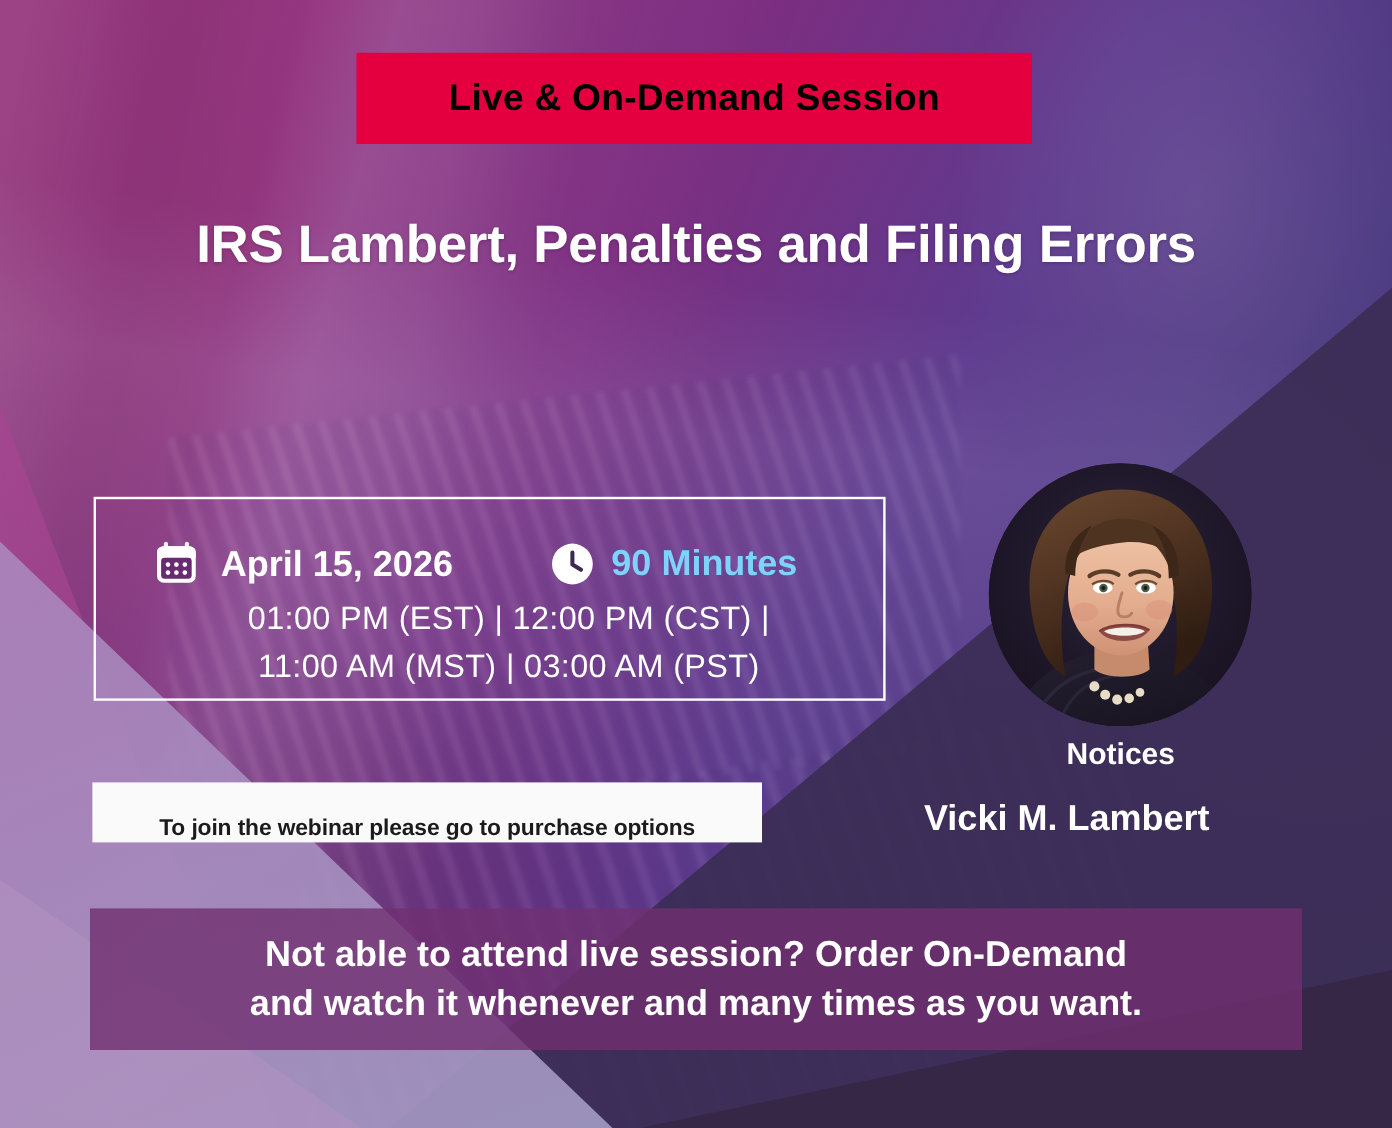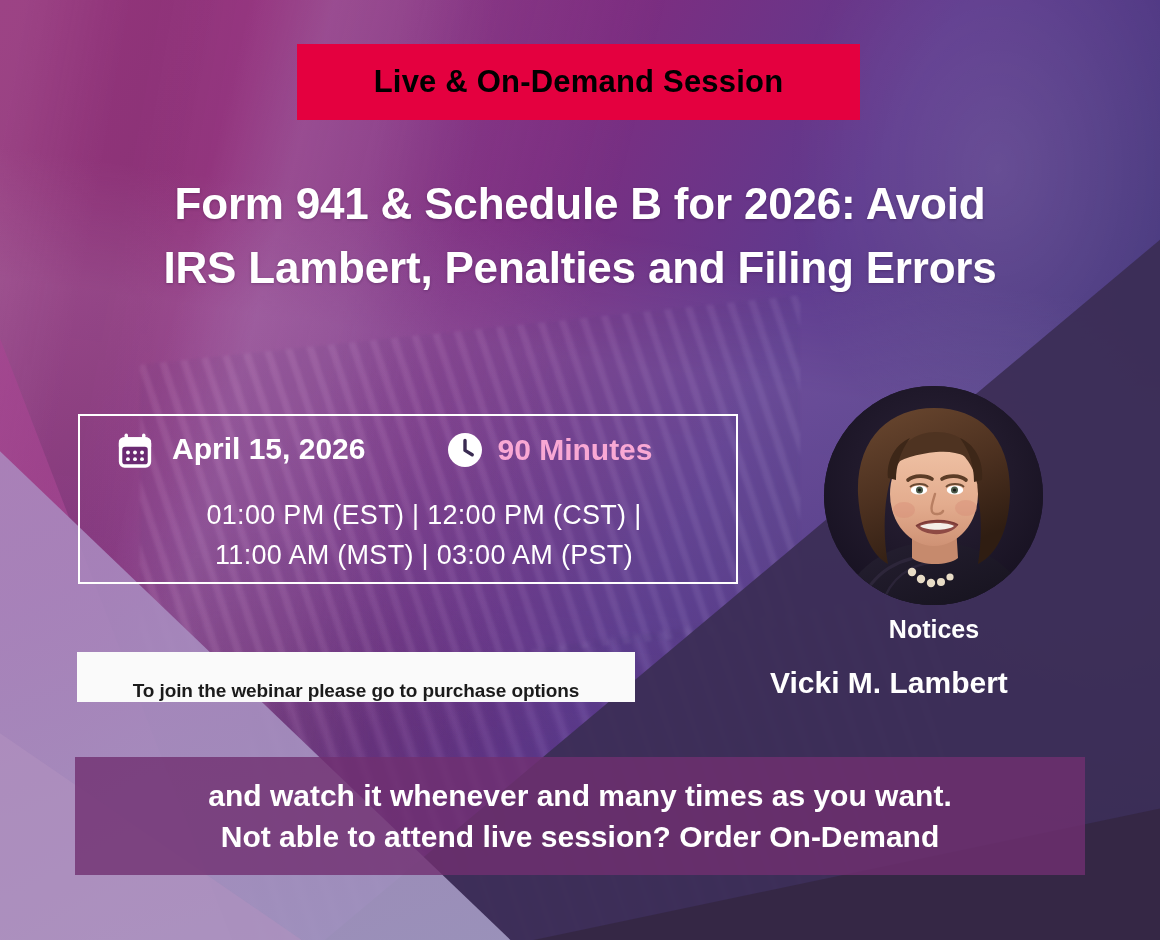--- a/index.html
+++ b/index.html
@@ -140,37 +140,37 @@
   
   .datebox {
     position: absolute;
     left: 78px; top: 414px;
     width: 660px; height: 170px;
     border: 2px solid #ffffff;
     padding-top: 16px;
   }
   .datebox-row1 {
     display: flex;
-    align-items: flex-start;
-    padding-left: 36px;
+    align-items: flex-end;
+    padding-left: 48px;
     gap: 0;
     height: 56px;
   }
   .ico-cal { width: 38px; height: 38px; flex: 0 0 auto; }
   .ico-clock { width: 36px; height: 36px; flex: 0 0 auto; }
   .date-text {
     color: #ffffff;
     font-size: 30px;
     font-weight: bold;
     margin-left: 18px;
     white-space: nowrap;
   }
   .dur-wrap { display: flex; align-items: center; margin-left: 82px; }
   .dur-text {
-    color: #f9a8d4;
+    color: #7dd3fc;
     font-size: 30px;
     font-weight: bold;
     margin-left: 14px;
     white-space: nowrap;
   }
   .times {
     margin-top: 8px;
     text-align: center;
     color: #ffffff;
     font-size: 27px;
@@ -257,21 +257,20 @@
   <div class="plane plane-light"></div>
   <div class="plane plane-dark2"></div>
 
   <div class="content">
 
     <div class="badge">
       <span class="badge-text">Live &amp; On-Demand Session</span>
     </div>
 
     <div class="title">
-      <div>Form 941 &amp; Schedule B for 2026: Avoid</div>
       <div>IRS Lambert, Penalties and Filing Errors</div>
     </div>
 
     <div class="datebox">
       <div class="datebox-row1">
 
         <span class="ico-cal">
           <svg viewBox="0 0 40 40" class="photo-svg" aria-hidden="true">
             <rect x="9" y="1.5" width="3.6" height="8" rx="1.8" fill="#ffffff"></rect>
             <rect x="27.4" y="1.5" width="3.6" height="8" rx="1.8" fill="#ffffff"></rect>
@@ -381,18 +380,18 @@
           <circle cx="117" cy="196" r="4"></circle>
           <circle cx="126" cy="191" r="3.6"></circle>
         </g>
       </svg>
     </div>
 
     <div class="speaker-label">Notices</div>
     <div class="speaker-name">Vicki M. Lambert</div>
 
     <div class="ondemand">
+      <div class="ondemand-line">Not able to attend live session? Order On-Demand</div>
       <div class="ondemand-line">and watch it whenever and many times as you want.</div>
-      <div class="ondemand-line">Not able to attend live session? Order On-Demand</div>
     </div>
 
   </div>
 </div>
 
 </body></html>

